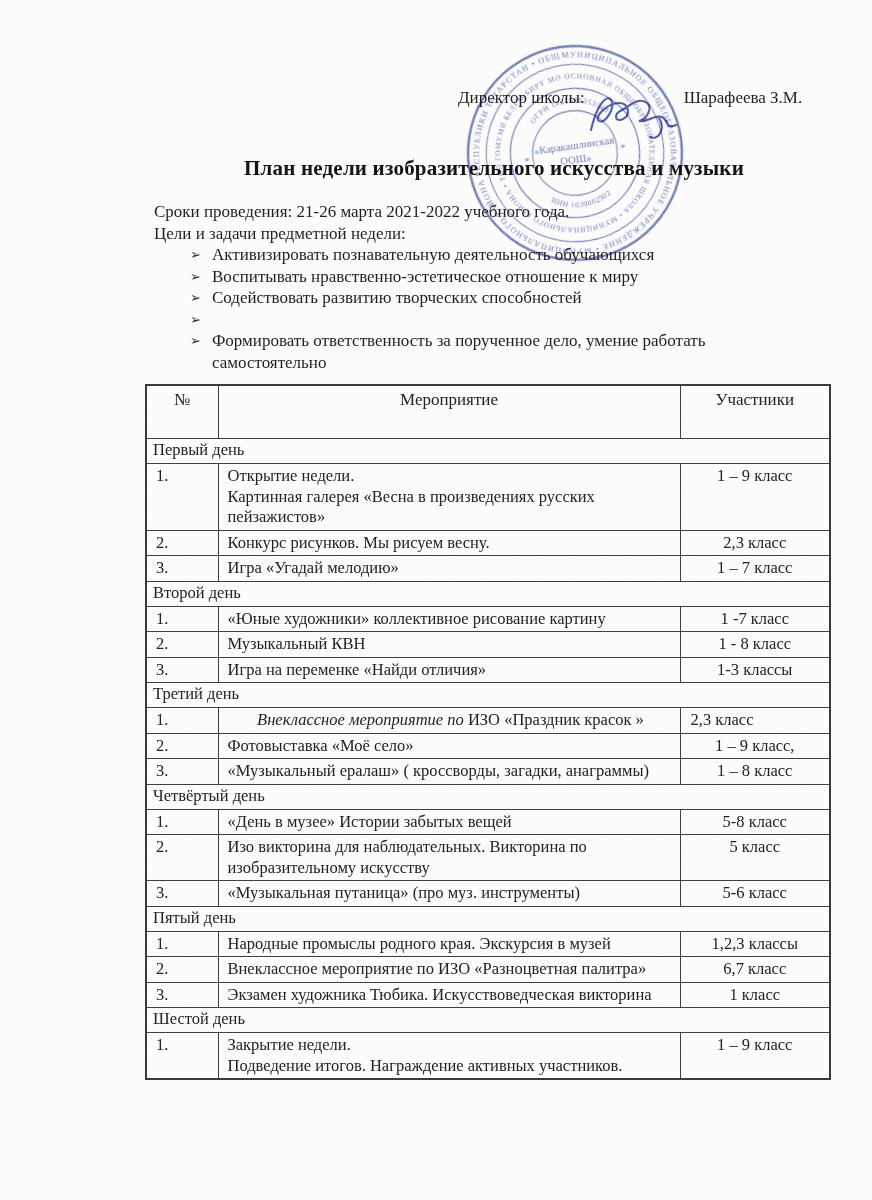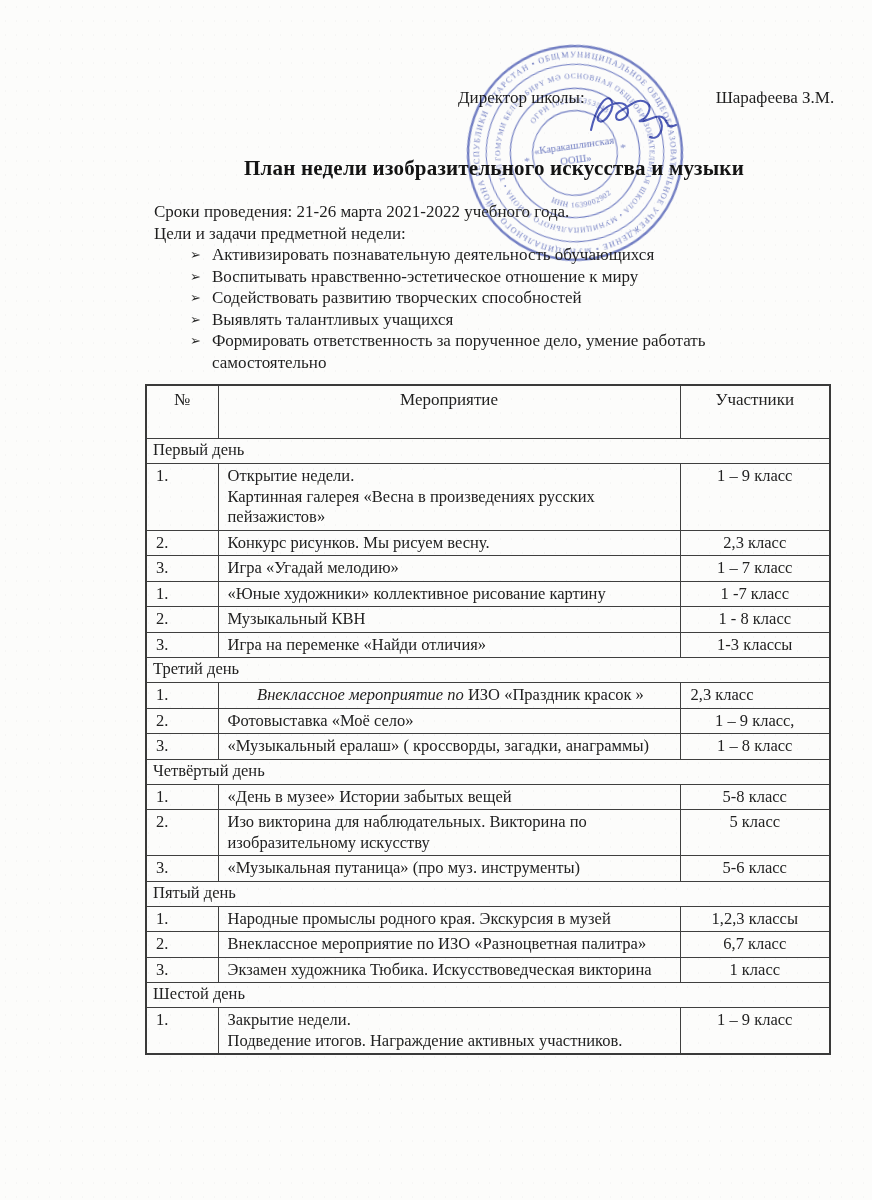--- a/index.html
+++ b/index.html
@@ -13,21 +13,21 @@
   .noise{
     position:absolute;inset:0;pointer-events:none;
     background-image:radial-gradient(rgba(60,60,60,.06) .6px, transparent .7px);
     background-size:11px 14px;opacity:.55;
   }
   .approval{
     position:absolute;left:458px;top:84px;
     font-size:17px;line-height:27px;white-space:nowrap;
   }
   .approval .row2{display:flex;align-items:baseline;}
-  .approval .signer{margin-left:92px;padding-left:39px;}
+  .approval .signer{margin-left:60px;padding-left:39px;}
   .signature{
     position:absolute;left:586px;top:88px;width:100px;height:60px;
     mix-blend-mode:multiply;opacity:.9;
   }
   .stamp{
     position:absolute;left:462px;top:40px;width:226px;height:226px;
     mix-blend-mode:multiply;opacity:.8;
     transform:rotate(-8deg);
     filter:blur(.3px);
   }
@@ -130,21 +130,20 @@
     <li>
         <span class="blt">➢</span>
         <span>Воспитывать нравственно-эстетическое отношение к миру</span>
       </li>
     <li>
         <span class="blt">➢</span>
         <span>Содействовать развитию творческих способностей</span>
       </li>
     <li>
         <span class="blt">➢</span>
-        <span>Выявлять талантливых учащихся</span>
       </li>
     <li>
         <span class="blt">➢</span>
         <span>Формировать ответственность за порученное дело, умение работать самостоятельно</span>
       </li>
   </ul>
 </div>
 
 <table class="schedule">
   <colgroup>
@@ -172,20 +171,23 @@
     <td class="num">2.</td>
     <td class="ev">Конкурс рисунков. Мы рисуем весну.</td>
     <td class="pa">2,3  класс</td>
   </tr>
   <tr>
     <td class="num">3.</td>
     <td class="ev">Игра «Угадай мелодию»</td>
     <td class="pa">1 – 7 класс</td>
   </tr>
 
+  <tr class="day">
+        <td colspan="3">Второй день</td>
+      </tr>
   <tr>
     <td class="num">1.</td>
     <td class="ev">«Юные художники» коллективное рисование картину</td>
     <td class="pa">1 -7 класс</td>
   </tr>
   <tr>
     <td class="num">2.</td>
     <td class="ev">Музыкальный КВН</td>
     <td class="pa">1 - 8 класс</td>
   </tr>

